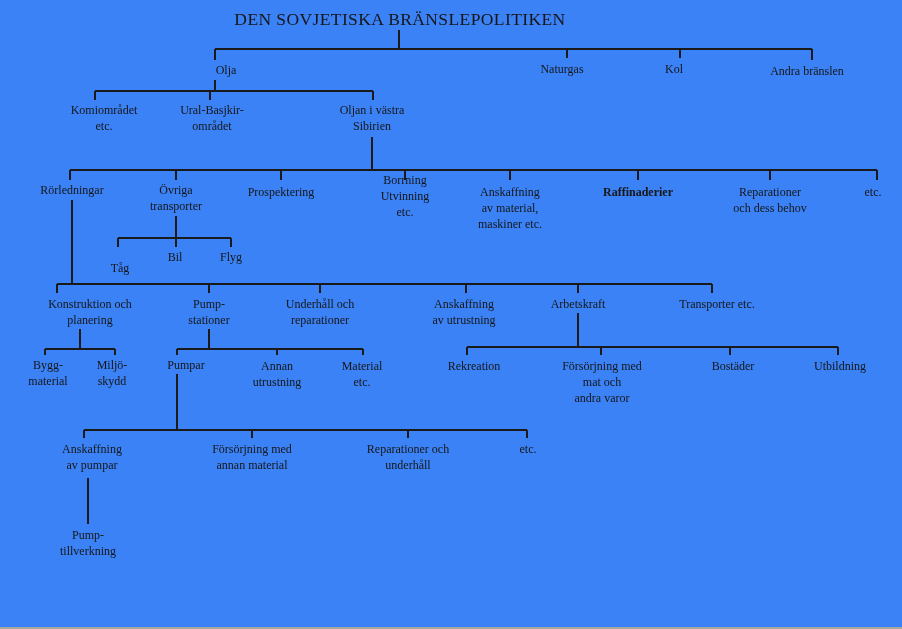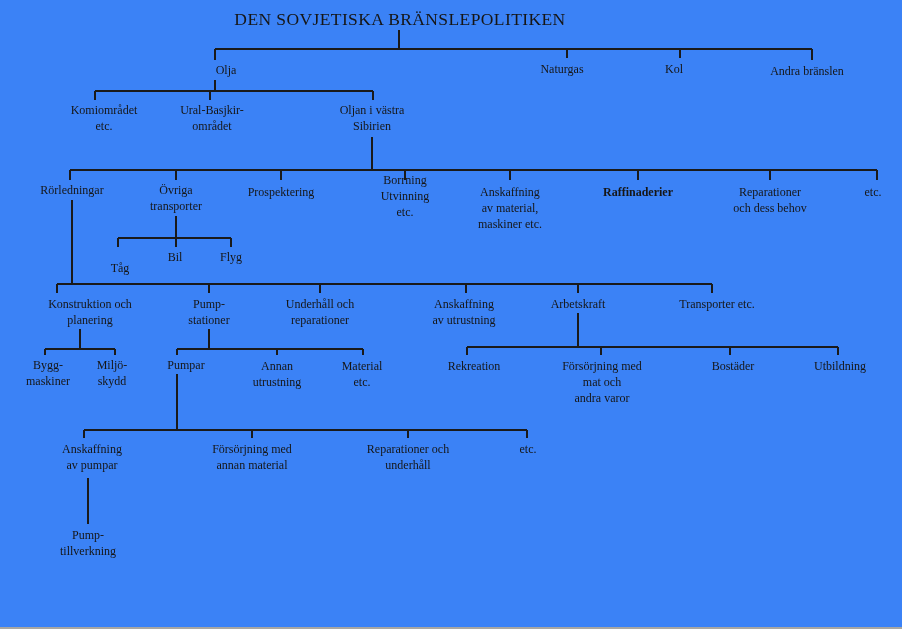--- a/index.html
+++ b/index.html
@@ -145,21 +145,21 @@
 planering</div>
       <div class="node" style="left: 209px; top: 296px;">Pump-
 stationer</div>
       <div class="node" style="left: 320px; top: 296px;">Underhåll och
 reparationer</div>
       <div class="node" style="left: 464px; top: 296px;">Anskaffning
 av utrustning</div>
       <div class="node" style="left: 578px; top: 296px;">Arbetskraft</div>
       <div class="node" style="left: 717px; top: 296px;">Transporter etc.</div>
       <div class="node" style="left: 48px; top: 357px;">Bygg-
-maskiner</div>
+material</div>
       <div class="node" style="left: 112px; top: 357px;">Miljö-
 skydd</div>
       <div class="node" style="left: 186px; top: 357px;">Pumpar</div>
       <div class="node" style="left: 277px; top: 358px;">Annan
 utrustning</div>
       <div class="node" style="left: 362px; top: 358px;">Material
 etc.</div>
       <div class="node" style="left: 474px; top: 358px;">Rekreation</div>
       <div class="node" style="left: 602px; top: 358px;">Försörjning med
 mat och

